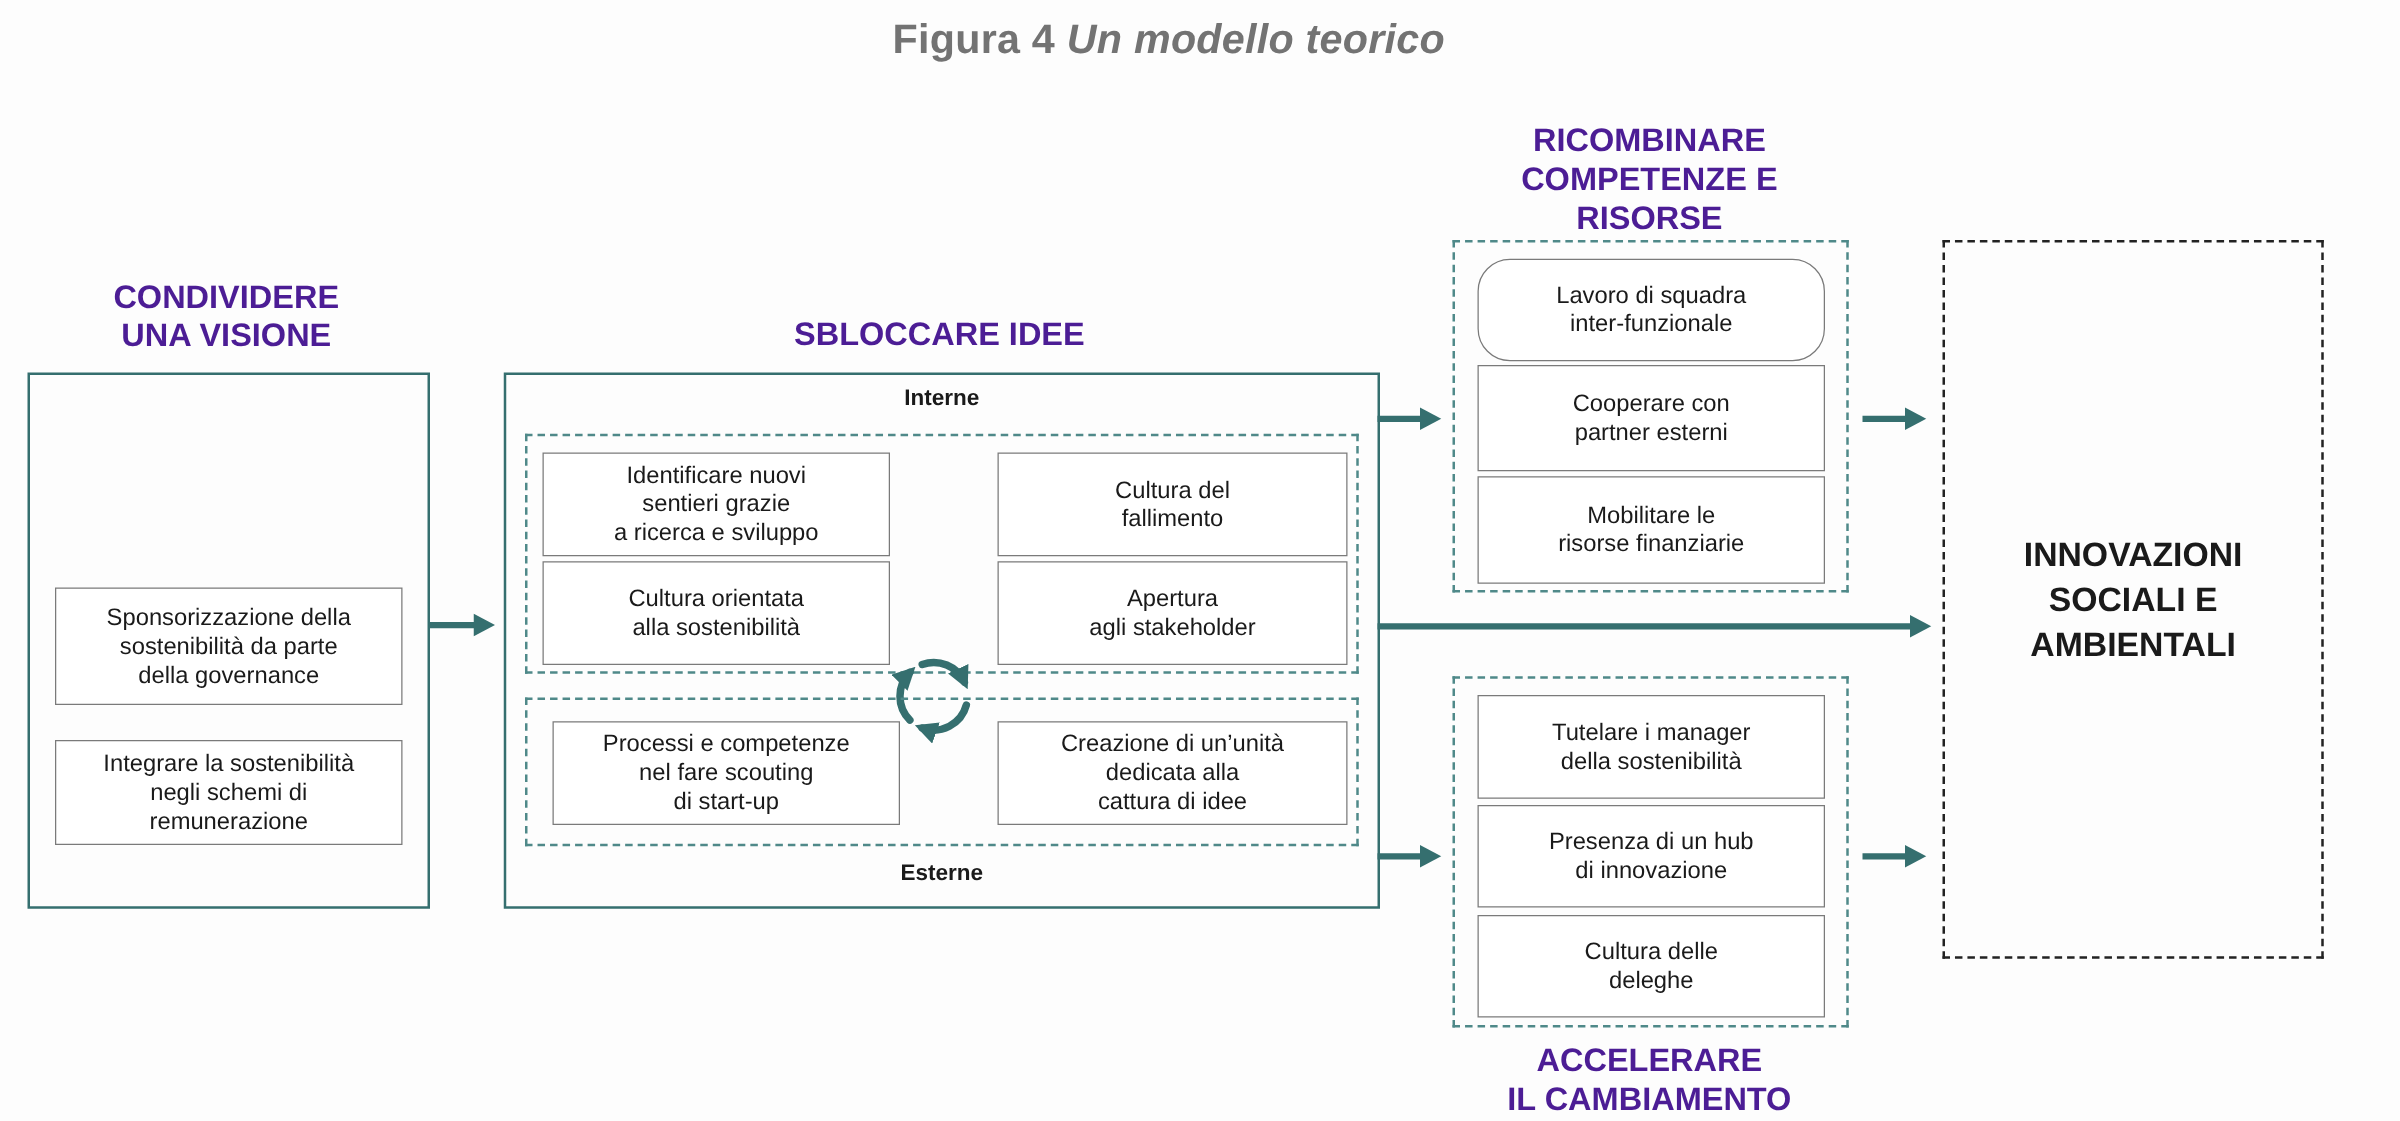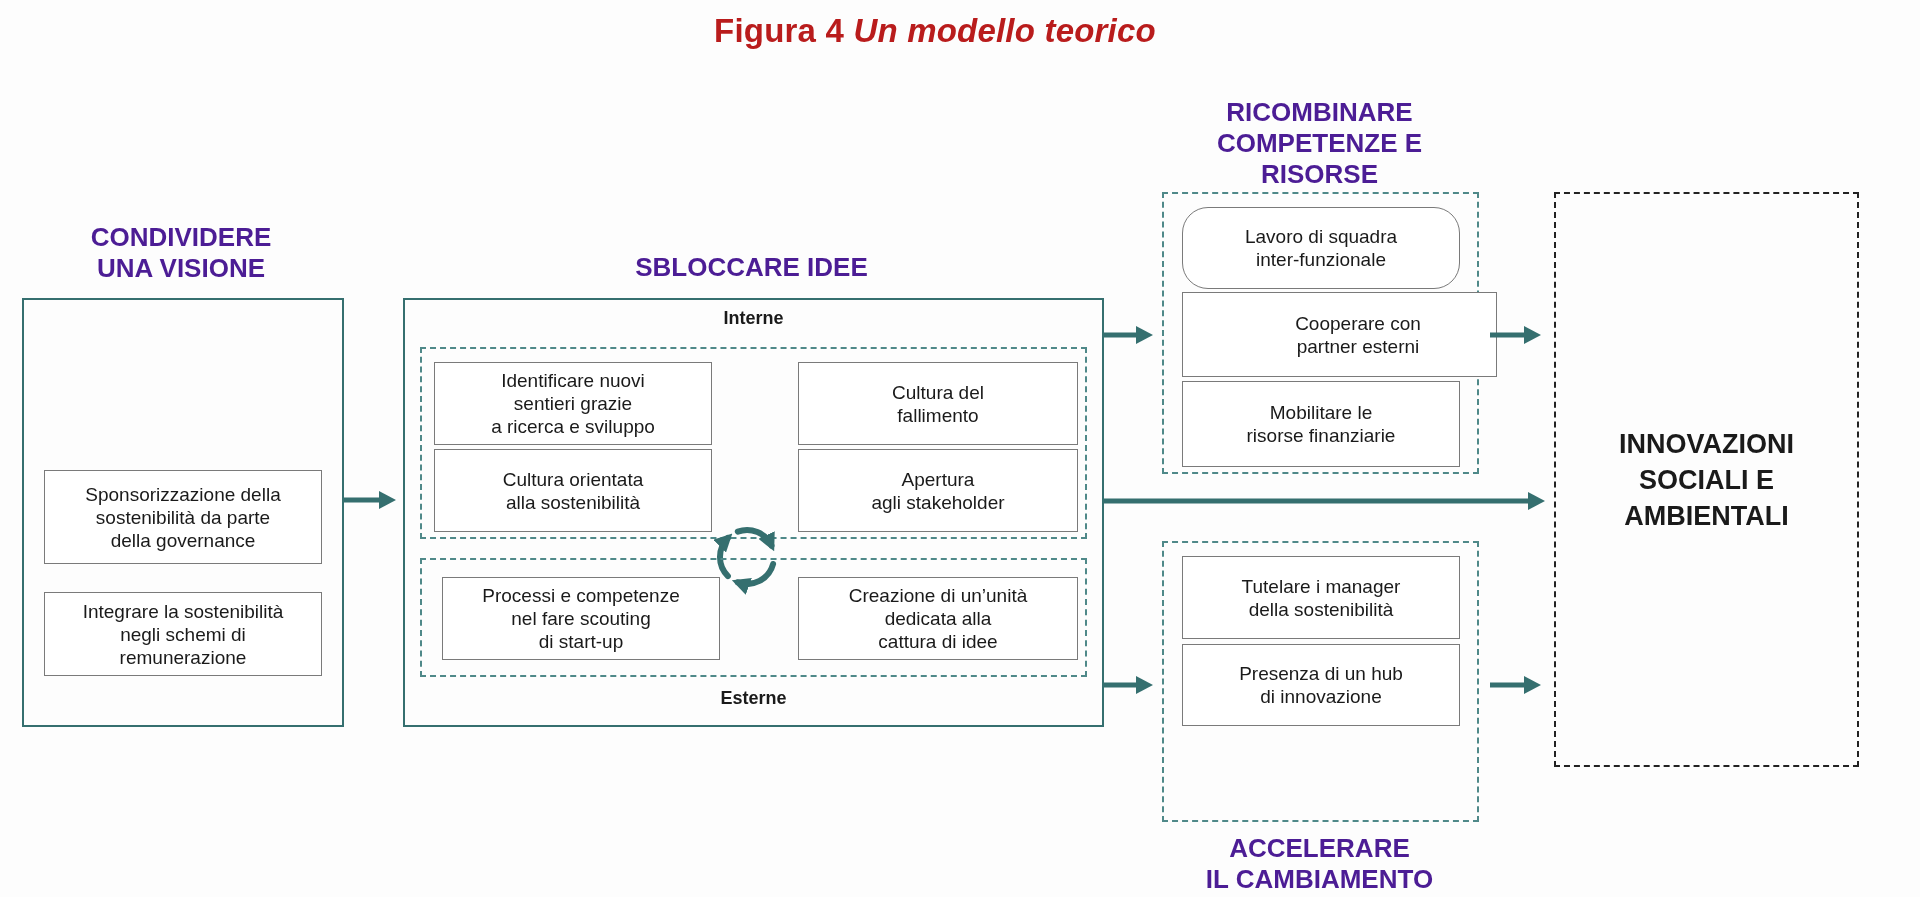--- a/index.html
+++ b/index.html
@@ -2,21 +2,21 @@
 <html><head>
 <meta charset="utf-8">
 <style>
   html,body{margin:0;padding:0;background:#fff;}
   .stage{
     position:relative;width:1920px;height:897px;background:#fdfdfd;
     font-family:"Liberation Sans",sans-serif;color:#1a1a1a;overflow:hidden;
   }
   .title{
     position:absolute;top:12px;left:0;width:1870px;text-align:center;
-    font-size:33px;font-weight:700;color:#b91c1c;letter-spacing:.2px;
+    font-size:33px;font-weight:700;color:#737373;letter-spacing:.2px;
   }
   .title .it{font-style:italic;}
   .sec-heading{
     position:absolute;text-align:center;font-weight:700;font-size:26px;
     line-height:31px;white-space:pre-line;color:#4c1d95;
   }
   .group-solid{
     position:absolute;border:2px solid #356f6f;background:transparent;
   }
   .group-dashed{
@@ -136,38 +136,40 @@
     </svg>
   </div>
 
   <div class="sec-heading" style="left:1162px;top:97px;width:315px;">RICOMBINARE
 COMPETENZE E
 RISORSE</div>
 
   <div class="group-dashed" style="left:1162px;top:192px;width:313px;height:278px;">
     <div class="item" style="left:18px;top:13px;width:276px;height:80px;border-radius:26px;">Lavoro di squadra
 inter-funzionale</div>
-    <div class="item" style="left:18px;top:98px;width:276px;height:83px;padding-left:37px;">Cooperare con
+    <div class="item" style="left:18px;top:98px;width:276px;height:83px;">Cooperare con
 partner esterni</div>
     <div class="item" style="left:18px;top:187px;width:276px;height:84px;">Mobilitare le
 risorse finanziarie</div>
   </div>
 
   <div class="arrow" style="left:1488px;top:323px;">
     <svg width="56" height="24" xmlns="http://www.w3.org/2000/svg">
       <line x1="2" y1="12" x2="39" y2="12" stroke="#356f6f" stroke-width="5"></line>
       <path d="M36 3 L53 12 L36 21 z" fill="#356f6f"></path>
     </svg>
   </div>
 
   <div class="group-dashed" style="left:1162px;top:541px;width:313px;height:277px;">
     <div class="item" style="left:18px;top:13px;width:276px;height:81px;">Tutelare i manager
 della sostenibilità</div>
     <div class="item" style="left:18px;top:101px;width:276px;height:80px;">Presenza di un hub
 di innovazione</div>
+    <div class="item" style="left:18px;top:189px;width:276px;height:80px;">Cultura delle
+deleghe</div>
   </div>
 
   <div class="sec-heading" style="left:1162px;top:833px;width:315px;">ACCELERARE
 IL CAMBIAMENTO</div>
 
   <div class="arrow" style="left:1488px;top:673px;">
     <svg width="56" height="24" xmlns="http://www.w3.org/2000/svg">
       <line x1="2" y1="12" x2="39" y2="12" stroke="#356f6f" stroke-width="5"></line>
       <path d="M36 3 L53 12 L36 21 z" fill="#356f6f"></path>
     </svg>

